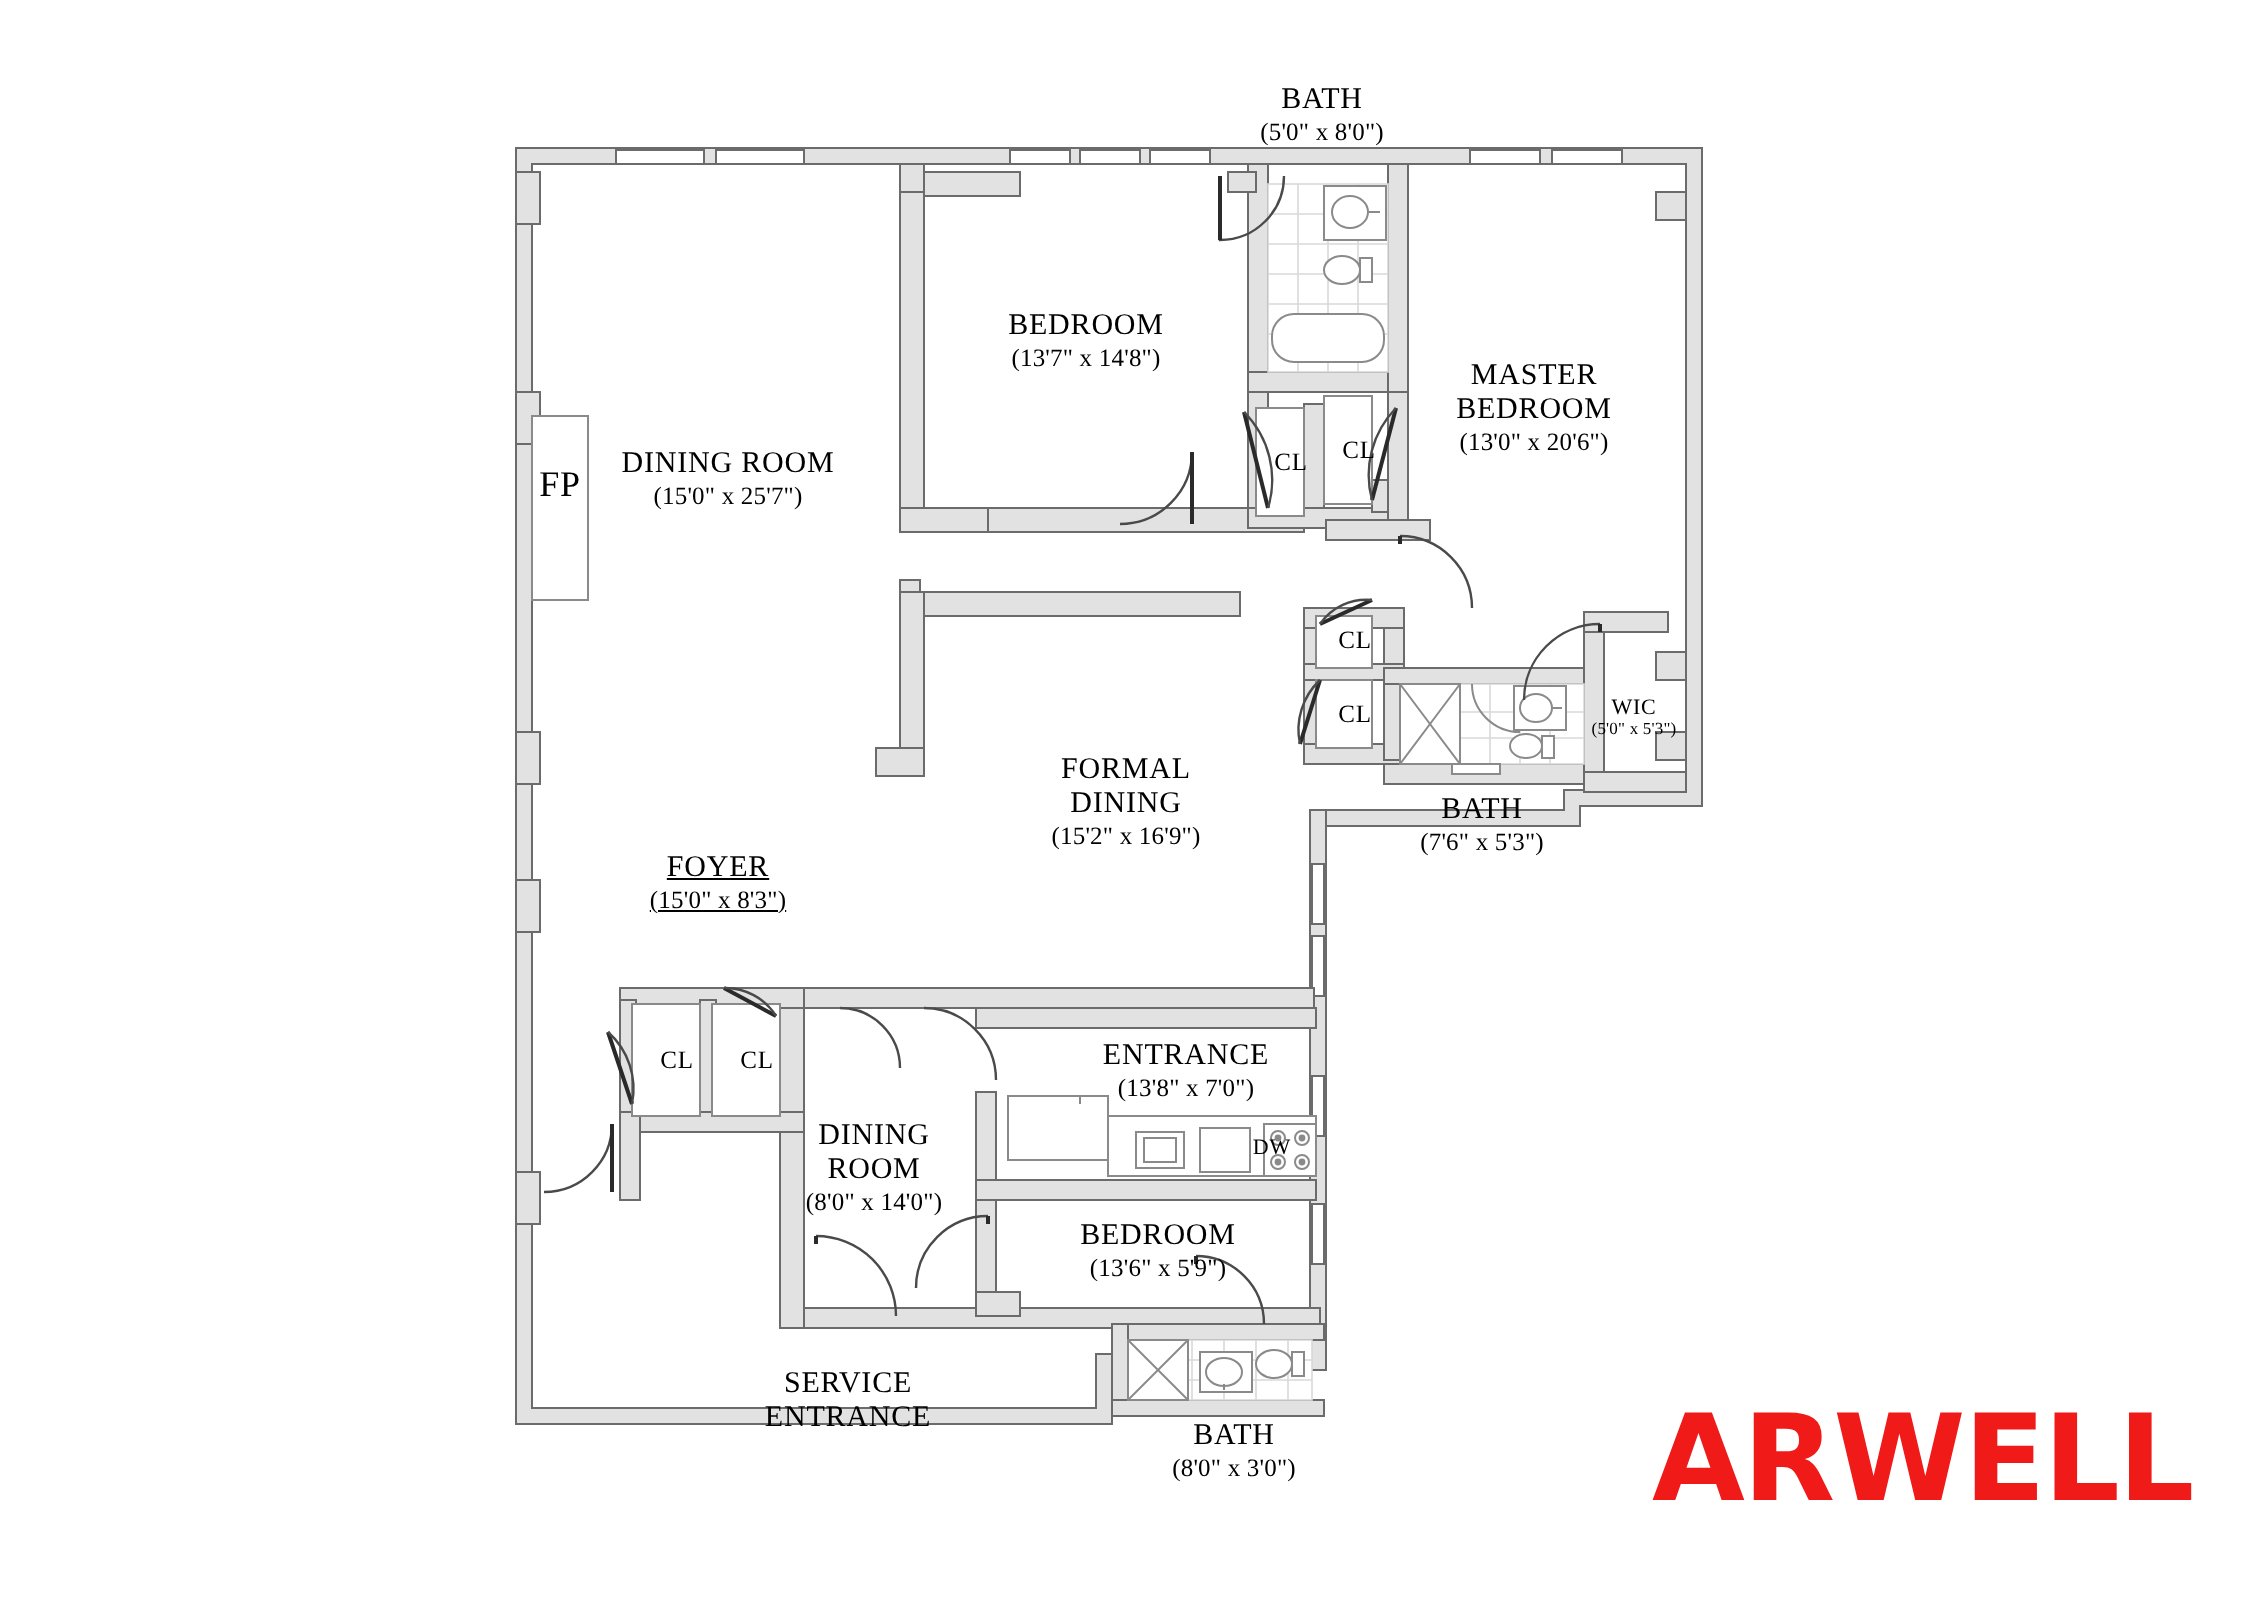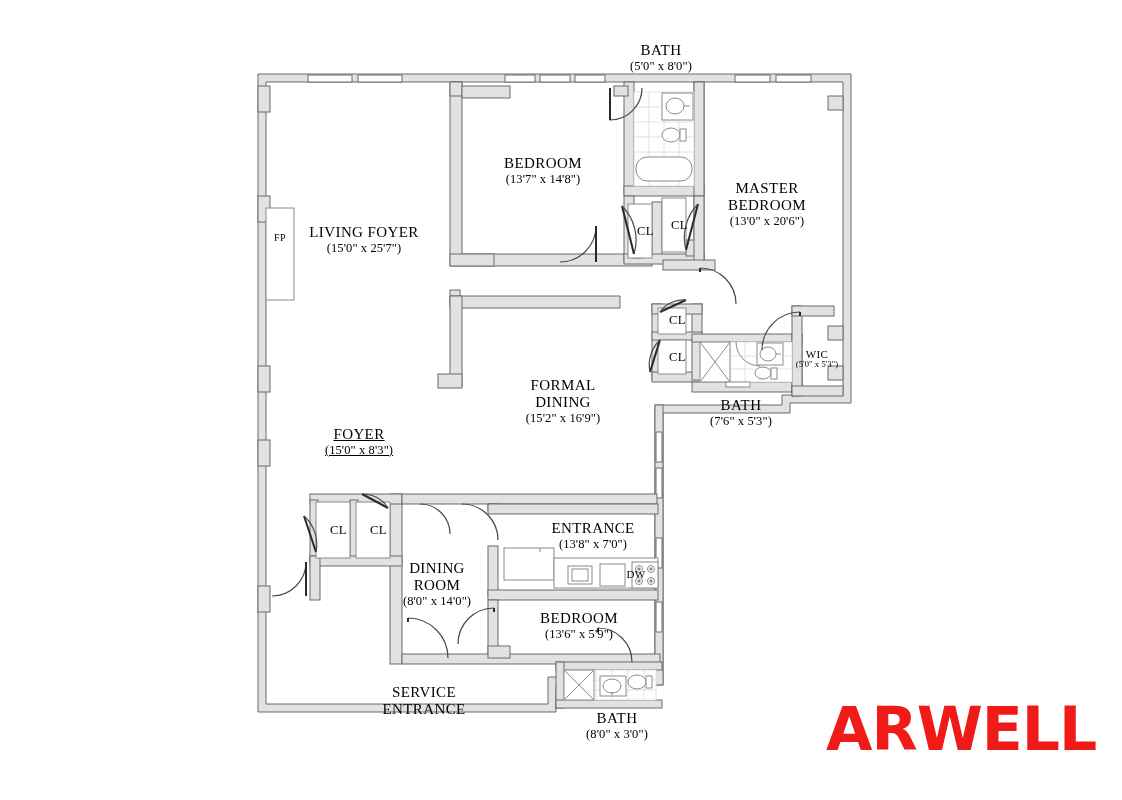--- a/index.html
+++ b/index.html
@@ -38,21 +38,21 @@
     letter-spacing: 0.4px;
   }
   .lbl .dim {
     display: block;
     font-size: 12.5px;
     letter-spacing: 0.1px;
   }
   .lbl.small .nm { font-size: 11px; }
   .lbl.small .dim { font-size: 8.5px; }
   .lbl.cl .nm { font-size: 12.5px; margin-left: 11px; }
-  .lbl.fp .nm { font-size: 10px; }
+  .lbl.fp .nm { font-size: 18px; }
   .lbl.dw .nm { font-size: 11px; }
   #logo {
     position: absolute;
     left: 826px;
     top: 700px;
     width: 284px;
     height: 62px;
   }
   #logo-text {
     font-family: "DejaVu Sans", sans-serif;
@@ -335,21 +335,21 @@
       <line x1="598" y1="628" x2="598" y2="632" stroke="#2a2a2a" stroke-width="2"></line>
     </g>
   </svg>
 
   <div class="lbl" style="left:661px; top:42px;">
     <span class="nm">BATH</span>
     <span class="dim">(5'0" x 8'0")</span>
   </div>
 
   <div class="lbl" style="left:364px; top:224px;">
-    <span class="nm">LIVING FOYER</span>
+    <span class="nm">DINING ROOM</span>
     <span class="dim">(15'0" x 25'7")</span>
   </div>
 
   <div class="lbl" style="left:543px; top:155px;">
     <span class="nm">BEDROOM</span>
     <span class="dim">(13'7" x 14'8")</span>
   </div>
 
   <div class="lbl" style="left:767px; top:180px;">
     <span class="nm">MASTER</span>

